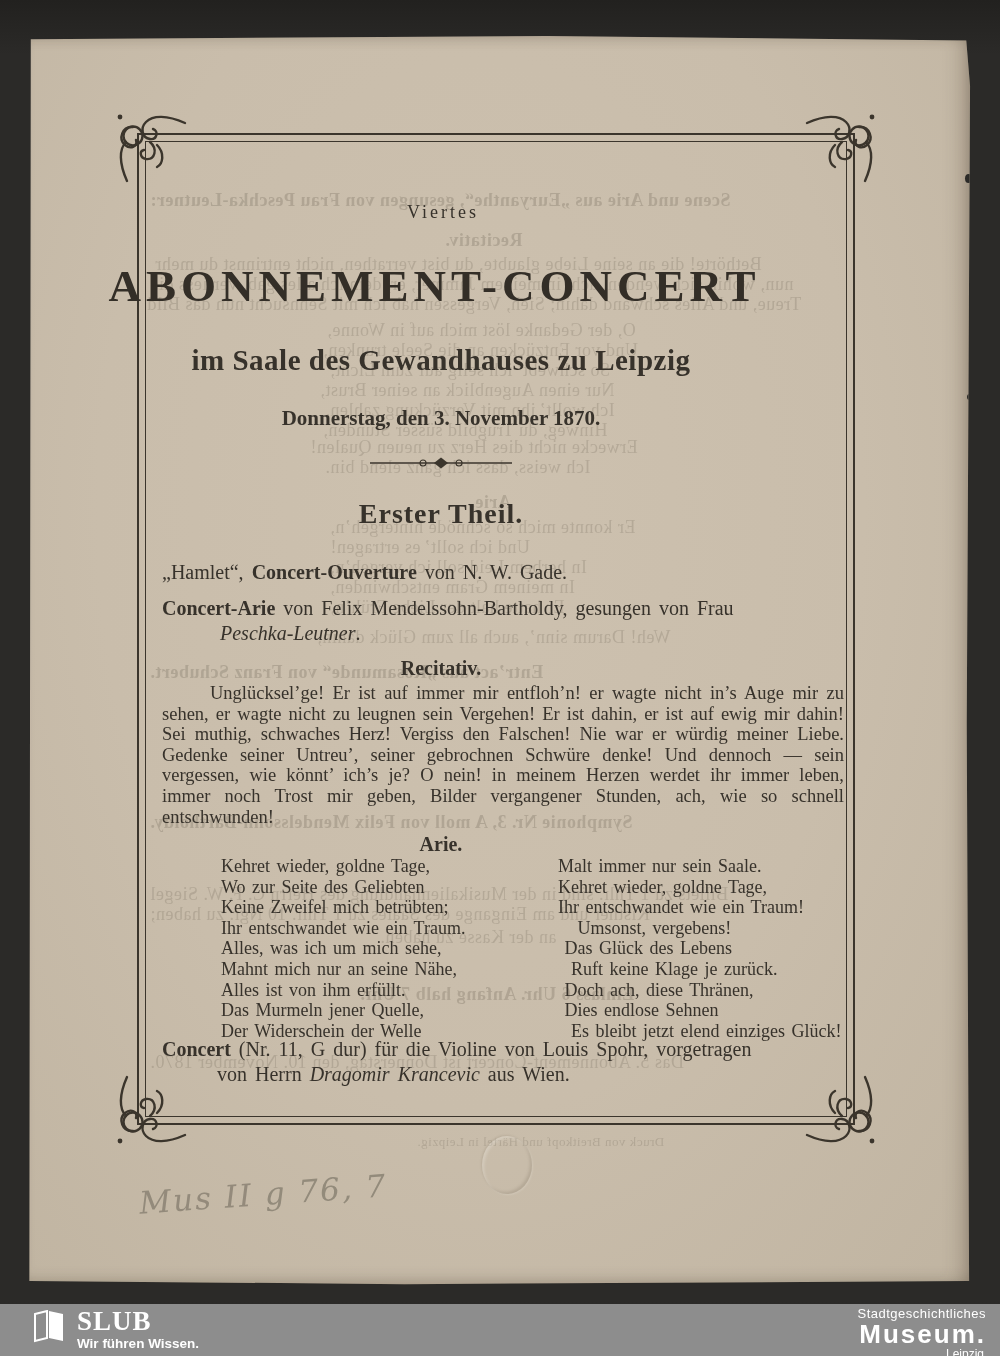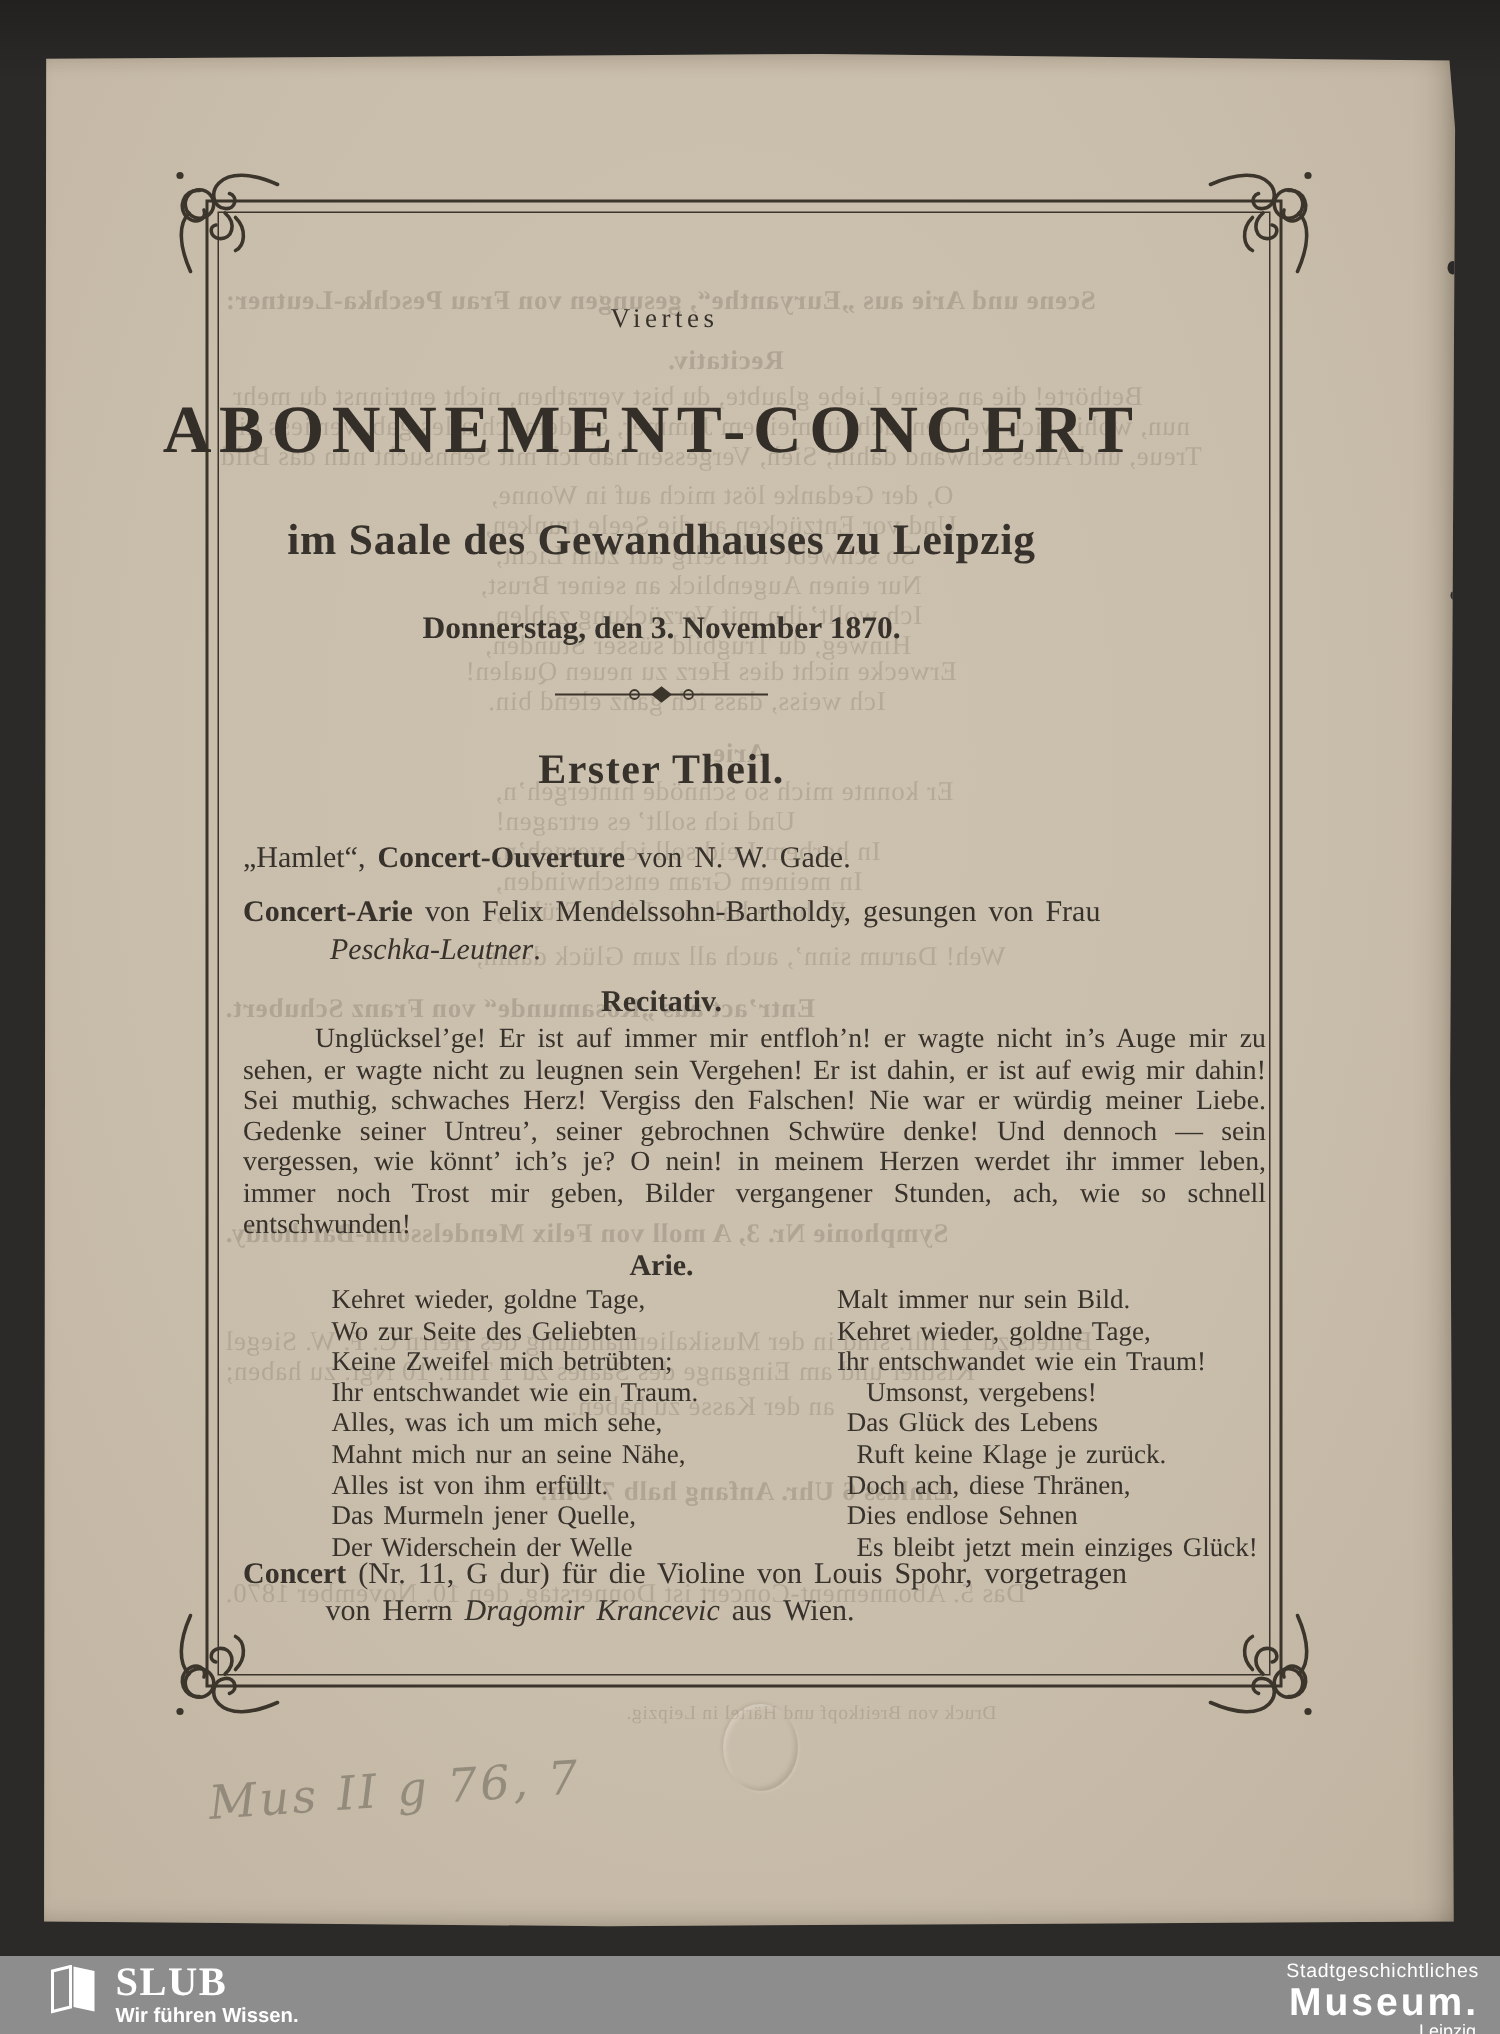--- a/index.html
+++ b/index.html
@@ -218,29 +218,29 @@
           <div class="verse-line">Wo zur Seite des Geliebten</div>
           <div class="verse-line">Keine Zweifel mich betrübten;</div>
           <div class="verse-line">Ihr entschwandet wie ein Traum.</div>
           <div class="verse-line">Alles, was ich um mich sehe,</div>
           <div class="verse-line">Mahnt mich nur an seine Nähe,</div>
           <div class="verse-line">Alles ist von ihm erfüllt.</div>
           <div class="verse-line">Das Murmeln jener Quelle,</div>
           <div class="verse-line">Der Widerschein der Welle</div>
         </div>
       <div class="col-r">
-          <div class="verse-line">Malt immer nur sein Bild.</div>
+          <div class="verse-line">Malt immer nur sein Saale.</div>
           <div class="verse-line">Kehret wieder, goldne Tage,</div>
           <div class="verse-line">Ihr entschwandet wie ein Traum!</div>
           <div class="verse-line">   Umsonst, vergebens!</div>
           <div class="verse-line"> Das Glück des Lebens</div>
           <div class="verse-line">  Ruft keine Klage je zurück.</div>
           <div class="verse-line"> Doch ach, diese Thränen,</div>
           <div class="verse-line"> Dies endlose Sehnen</div>
-          <div class="verse-line">  Es bleibt jetzt mein einziges Glück!</div>
+          <div class="verse-line">  Es bleibt jetzt elend einziges Glück!</div>
         </div>
     </div>
 
     <div class="prog concert">
       <div>
         <span class="b">Concert</span><span> (Nr. 11, G dur) für die Violine von Louis Spohr, vorgetragen</span>
       </div>
       <div class="l2">
         <span>von Herrn </span><span class="i">Dragomir Krancevic</span><span> aus Wien.</span>
       </div>

